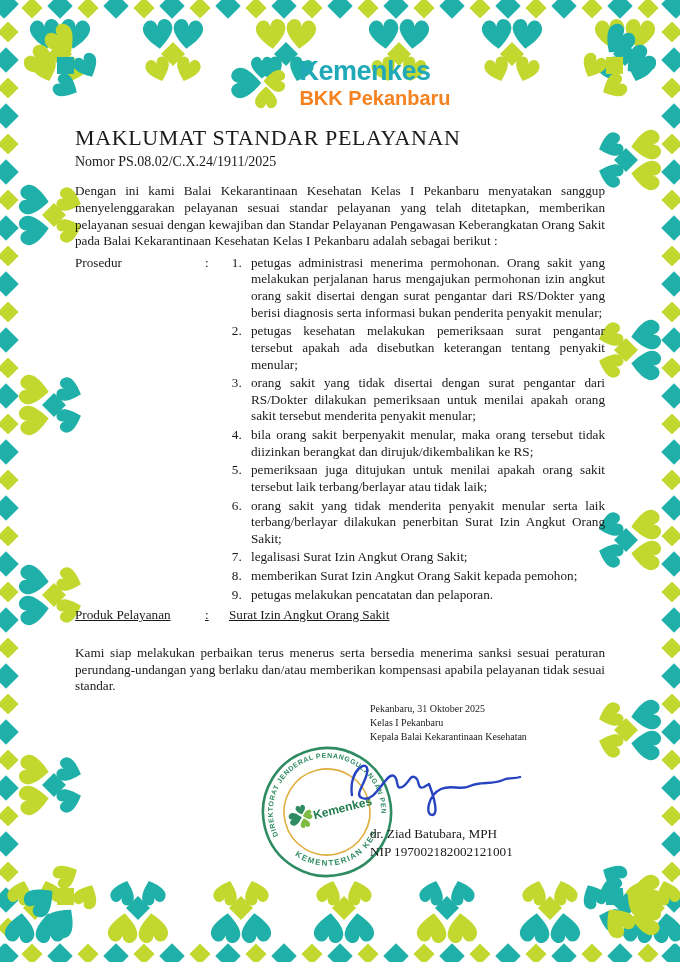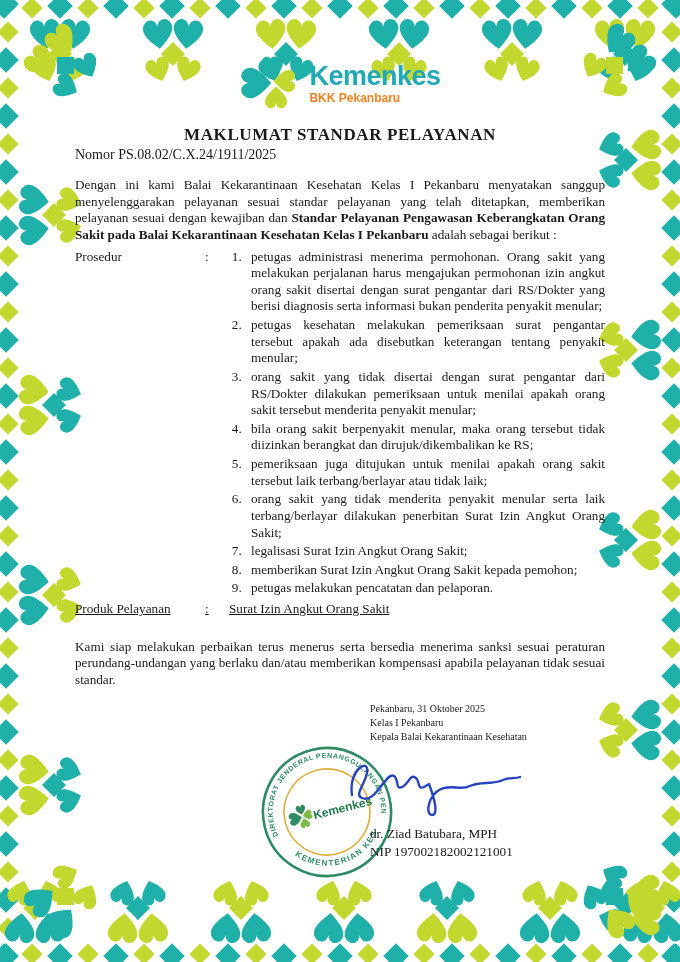--- a/index.html
+++ b/index.html
@@ -5,25 +5,25 @@
   html,body{margin:0;padding:0;}
   body{
     width:680px;height:962px;position:relative;background:#ffffff;overflow:hidden;
     font-family:"Liberation Serif", serif;color:#1a1a1a;
   }
   #border-layer{position:absolute;left:0;top:0;width:680px;height:962px;z-index:1;pointer-events:none;}
   .doc{position:absolute;left:75px;top:52px;width:530px;z-index:2;font-size:13.2px;line-height:1.26;}
   .header-logo{display:flex;justify-content:center;align-items:center;gap:10px;margin-bottom:10px;}
   .logo-text{font-family:"Liberation Sans", sans-serif;display:flex;flex-direction:column;line-height:1.05;}
   .brand{color:var(--brand-teal);font-size:27px;font-weight:bold;letter-spacing:-0.5px;}
-  .unit{color:var(--brand-orange);font-size:12px;font-weight:bold;margin-top:2px;}
-  .title{text-align:center;font-weight:bold;font-size:17px;letter-spacing:0.6px;}
+  .unit{color:var(--brand-orange);font-size:20px;font-weight:bold;margin-top:2px;}
+  .title{text-align:left;font-weight:normal;font-size:22px;letter-spacing:0.6px;}
   .nomor{text-align:left;font-size:14px;margin-top:1px;margin-bottom:13px;}
   .intro{text-align:justify;margin:0 0 5px 0;}
-  .intro .b{font-weight:bold;margin-top:48px;}
+  .intro .b{font-weight:normal;margin-top:48px;}
   .row{display:flex;align-items:flex-start;}
   .label{width:130px;flex:none;}
   .colon{width:24px;flex:none;}
   .items{flex:1;margin:0;padding-left:16px;text-align:justify;}
   .items li{padding-left:6px;margin-bottom:2px;}
   .produk-row{margin-top:2px;text-decoration:underline;}
   .closing{text-align:justify;margin-top:21px;}
   .sign-date{position:absolute;left:370px;top:702px;z-index:3;font-size:10px;line-height:1.38;}
   .name-block{position:absolute;left:370px;top:825px;z-index:4;font-size:13.2px;line-height:1.38;}
   #stamp-wrap{position:absolute;left:258px;top:743px;width:138px;height:138px;z-index:3;transform:rotate(-14deg);}

